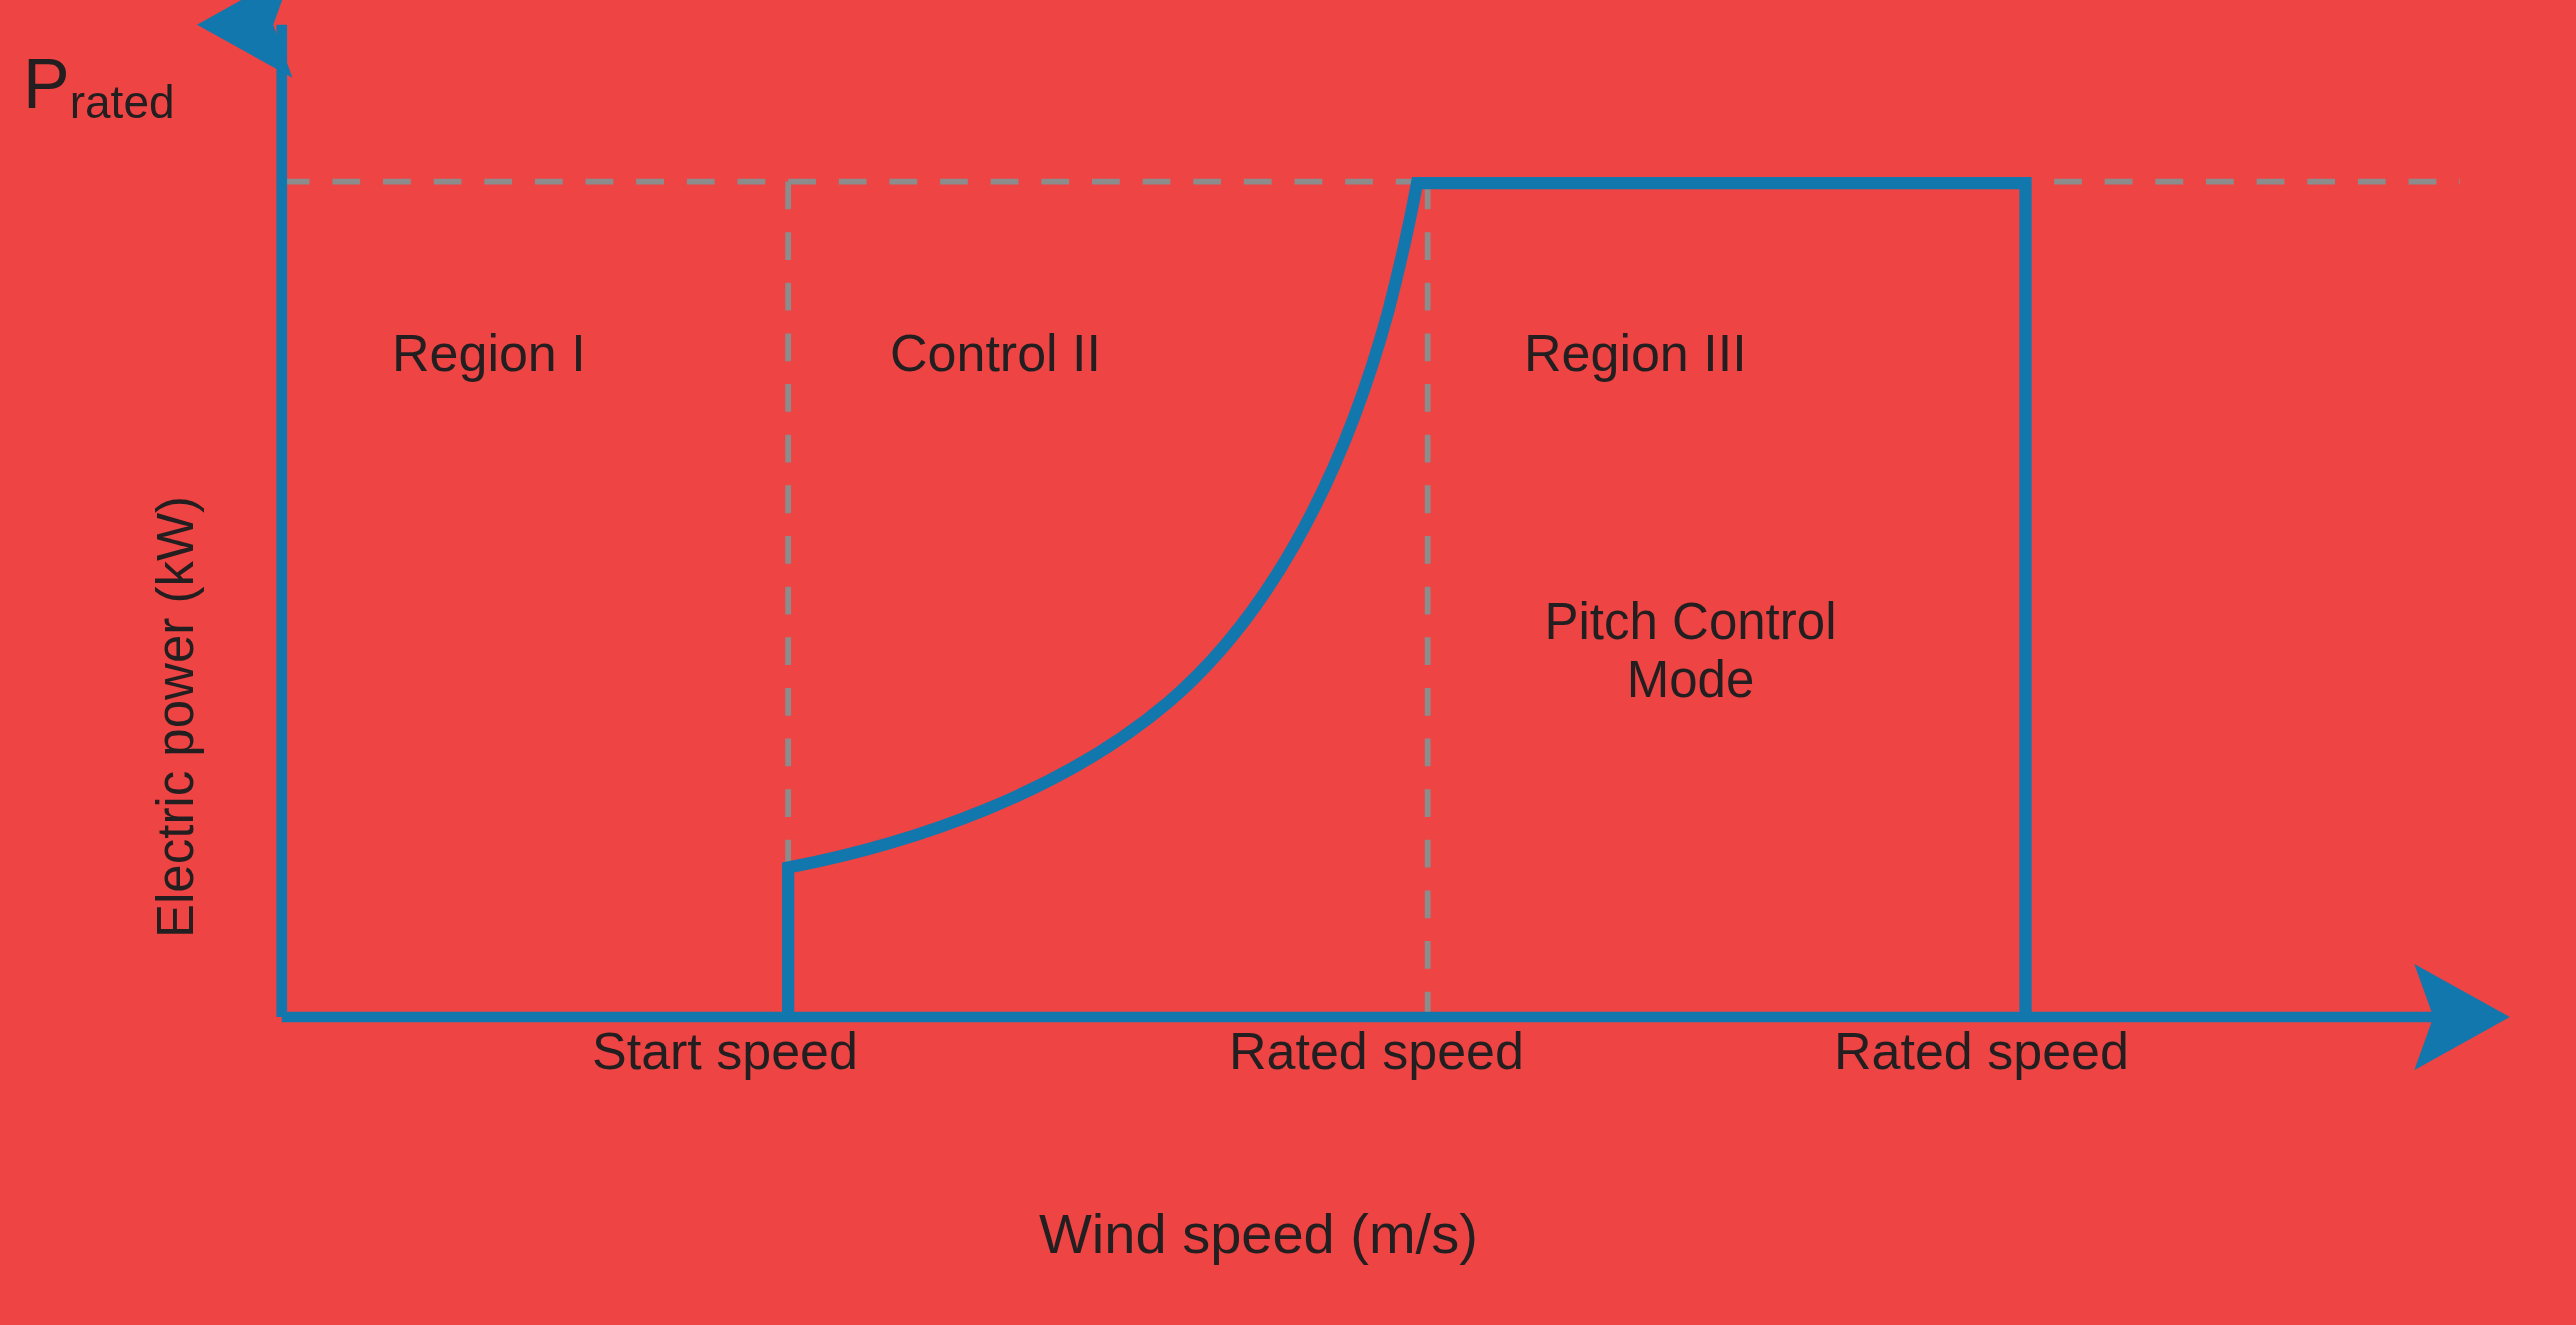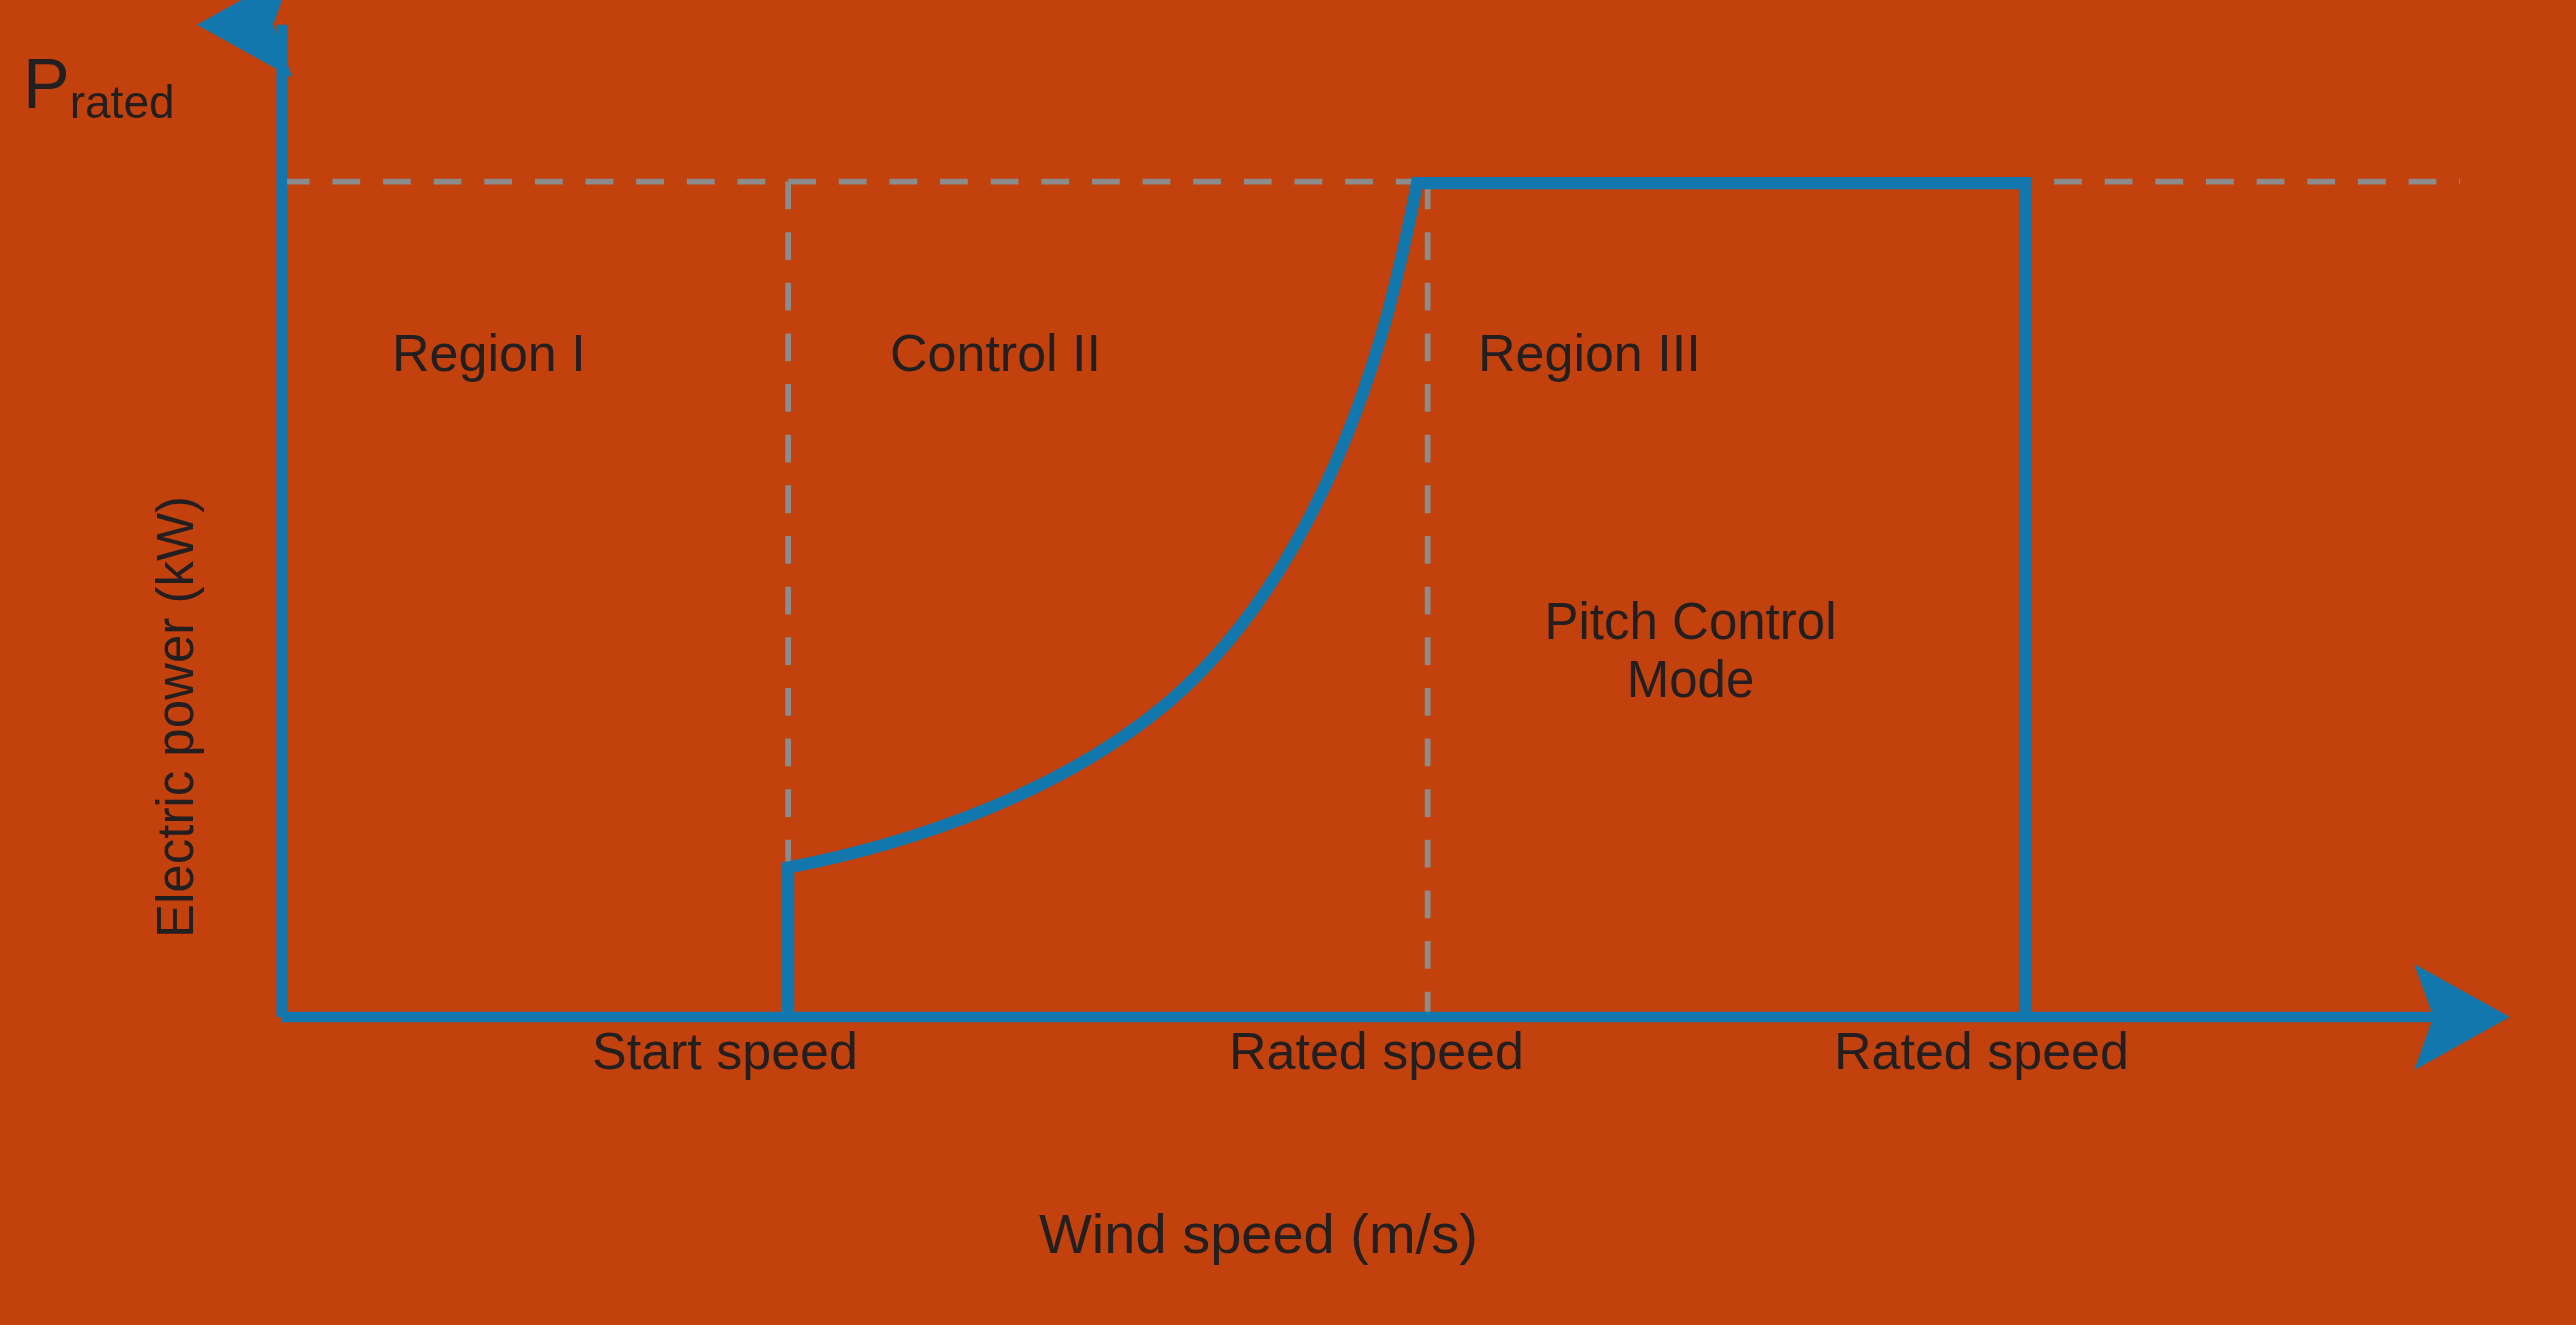--- a/index.html
+++ b/index.html
@@ -7,21 +7,21 @@
     padding: 0;
     background: #ffffff;
   }
   body {
     font-family: "Liberation Sans", sans-serif;
   }
   #figure {
     position: relative;
     width: 2576px;
     height: 1326px;
-    background: #c2410c;
+    background: #ef4444;
     overflow: hidden;
   }
   #plot-svg {
     position: absolute;
     left: 0;
     top: 0;
     width: 2576px;
     height: 1326px;
   }
   .txt {
@@ -55,21 +55,21 @@
     font-size: 56px;
     transform: translate(1039px, 1206px);
   }
   .region-label {
     font-size: 52px;
     top: 327px;
     text-align: left;
   }
   #region-1-label { left: 392px;  width: 343px; }
   #region-2-label { left: 890px; width: 392px; }
-  #region-3-label { left: 1478px; width: 425px; }
+  #region-3-label { left: 1524px; width: 425px; }
   #region-4-label { left: 2058px; width: 392px; }
 
   #pitch-control-label {
     left: 1478px;
     top: 593px;
     width: 425px;
     font-size: 51px;
     text-align: center;
     line-height: 1.13;
     white-space: normal;

